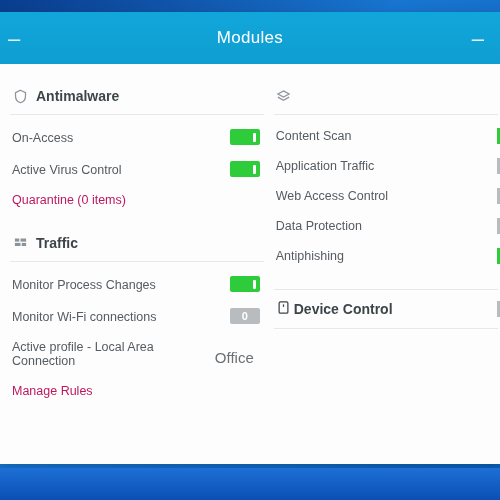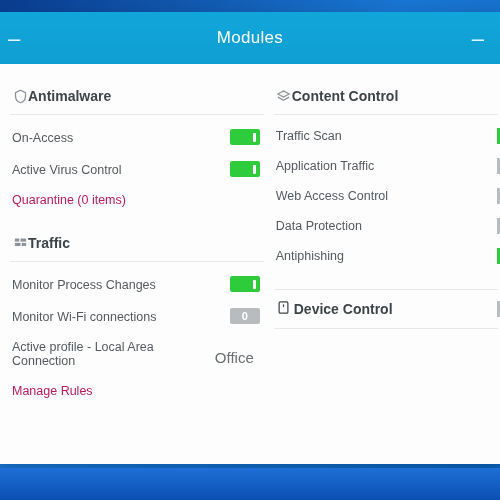--- a/index.html
+++ b/index.html
@@ -27,21 +27,21 @@
     display: flex;
     padding: 18px 4px 22px 12px;
     gap: 10px;
     background: #fdfdfe;
     min-height: 400px;
   }
   .col { flex: 1; }
   .col.left { flex: 0 0 52%; }
   .col.right { flex: 0 0 46%; }
   .section-header {
-    display: flex; align-items: center; 
+    display: flex; align-items: center; gap: 8px;
     color: #3e4549; font-size: 14px; font-weight: 600;
     padding: 6px 2px 10px 2px;
     border-bottom: 1px solid #e6e8ea;
     margin-bottom: 6px;
   }
   .section-header .icon { width: 16px; height: 16px; display: inline-flex; align-items:center; justify-content:center; color:#8d9499; }
   .row {
     display: flex; align-items: flex-end; justify-content: space-between;
     padding: 8px 4px 8px 2px;
     font-size: 12.5px;
@@ -153,24 +153,23 @@
     <div class="col right">
 
       <div class="section">
         <div class="section-header">
           <span class="icon">
             <svg viewBox="0 0 24 24" fill="none" stroke="currentColor" stroke-width="2">
                 <path d="M12 3 L21 8 L12 13 L3 8 Z"></path>
                 <path d="M3 13 L12 18 L21 13"></path>
               </svg>
           </span>
-          <span>Content Control</span>
-        </div>
-        <div class="row" style="position:relative">
-          <span class="label">Traffic Scan</span>
+        </div>
+        <div class="row" style="position:relative">
+          <span class="label">Content Scan</span>
           <span class="edge-ind green"></span>
         </div>
         <div class="row" style="position:relative">
           <span class="label">Application Traffic</span>
           <span class="edge-ind grey"></span>
         </div>
         <div class="row" style="position:relative">
           <span class="label">Web Access Control</span>
           <span class="edge-ind grey"></span>
         </div>

